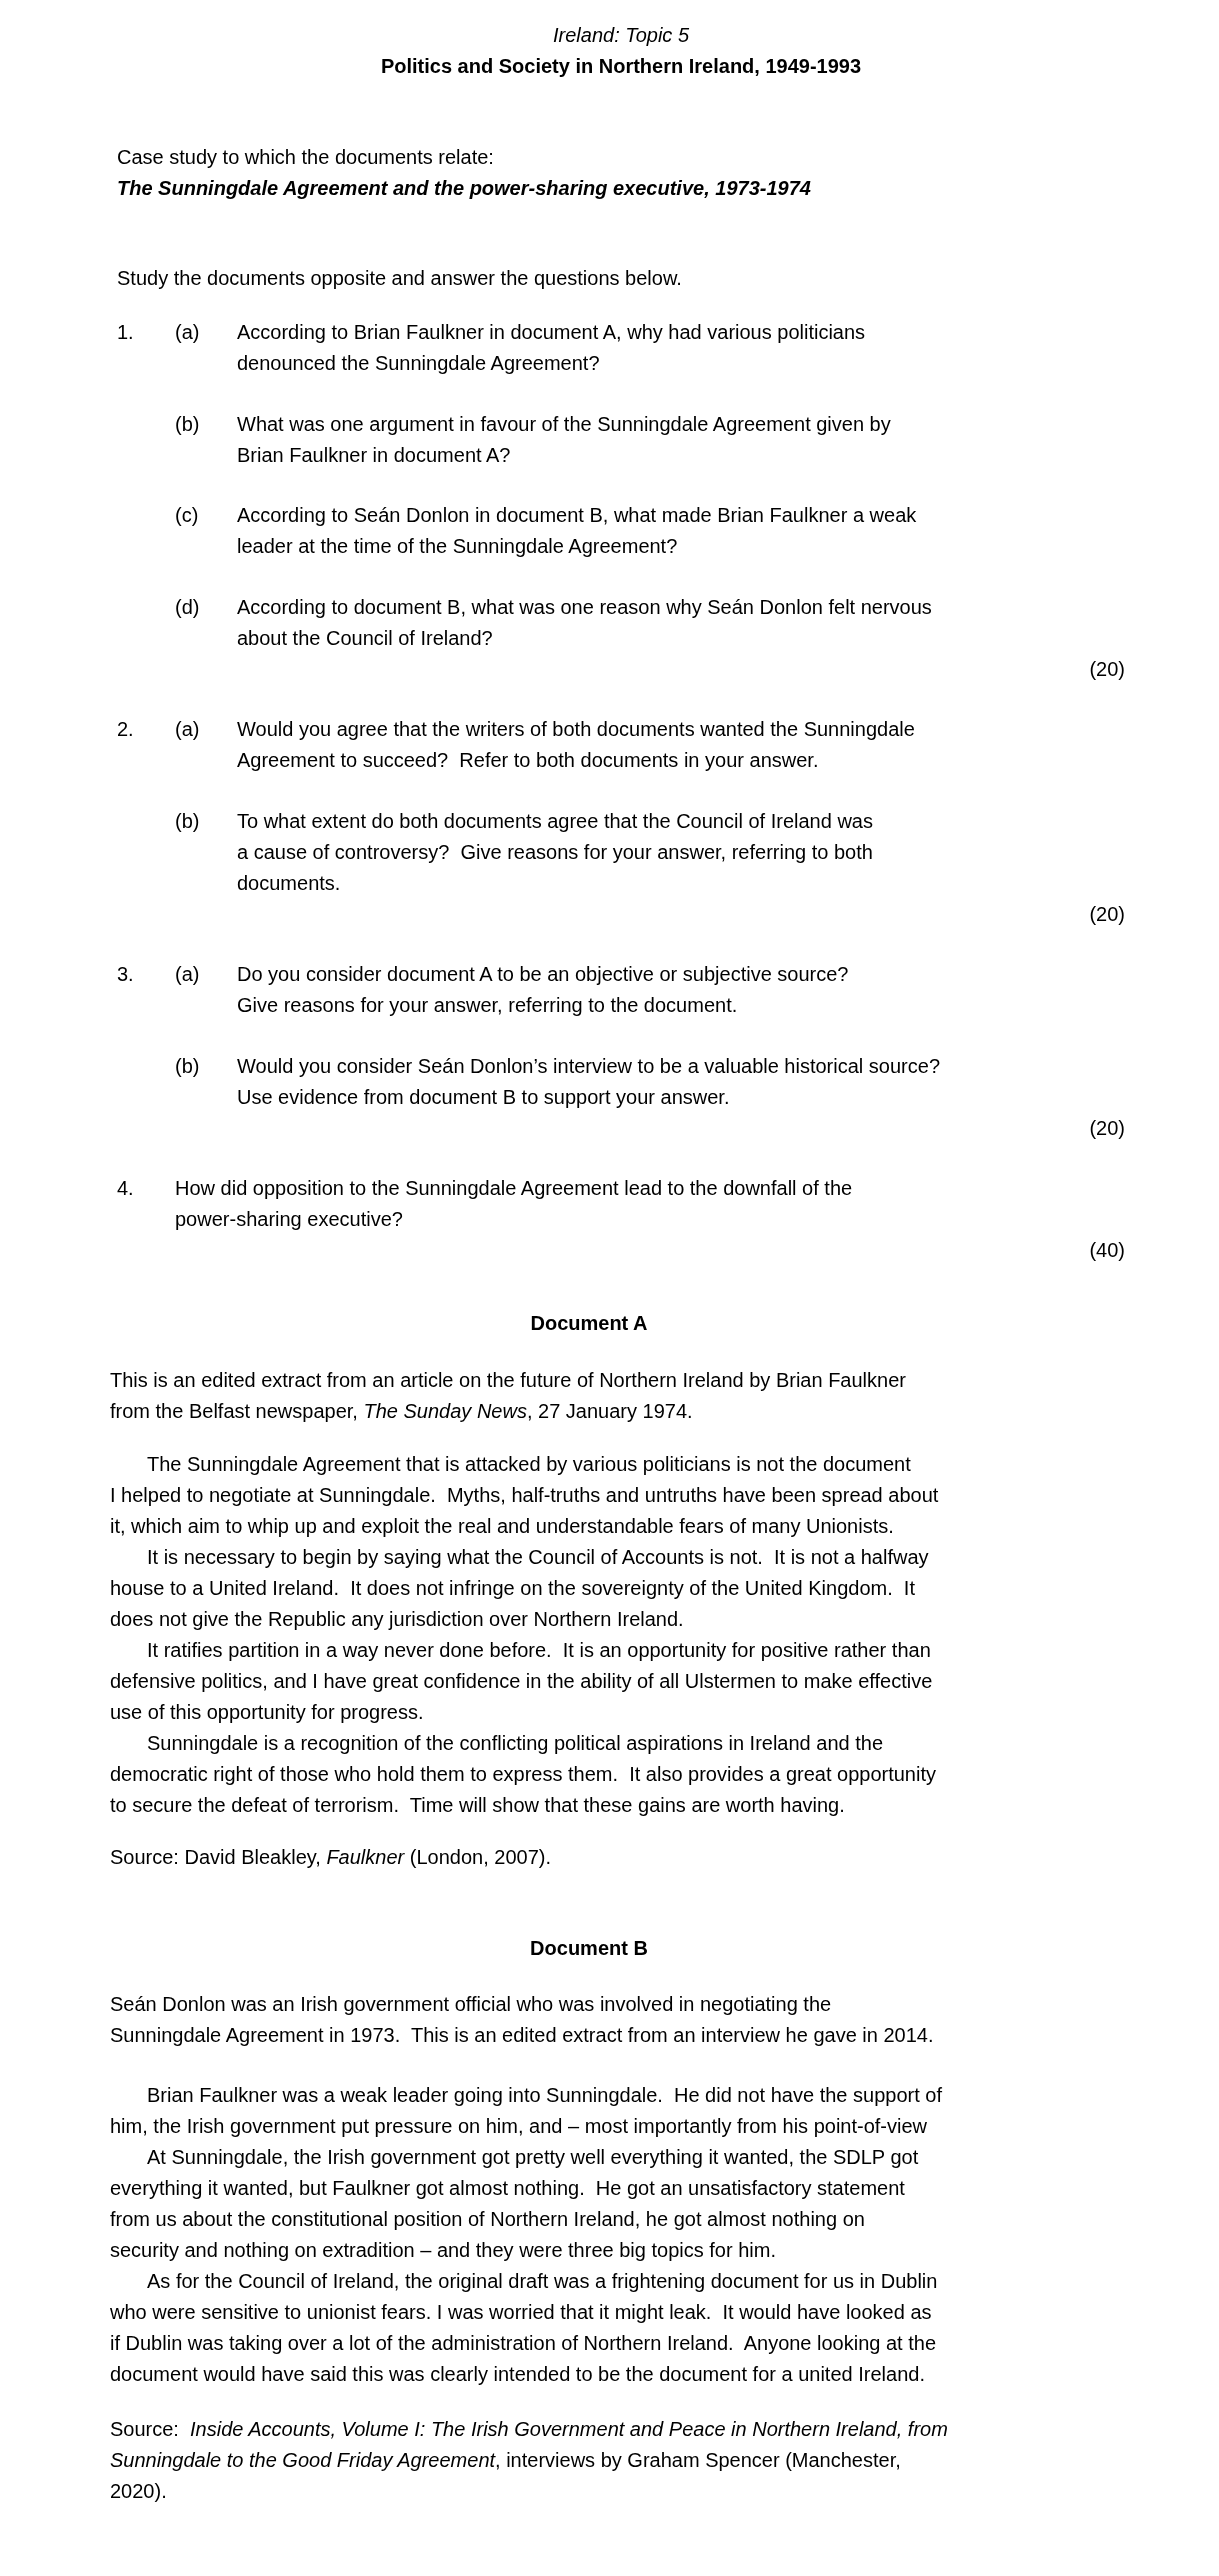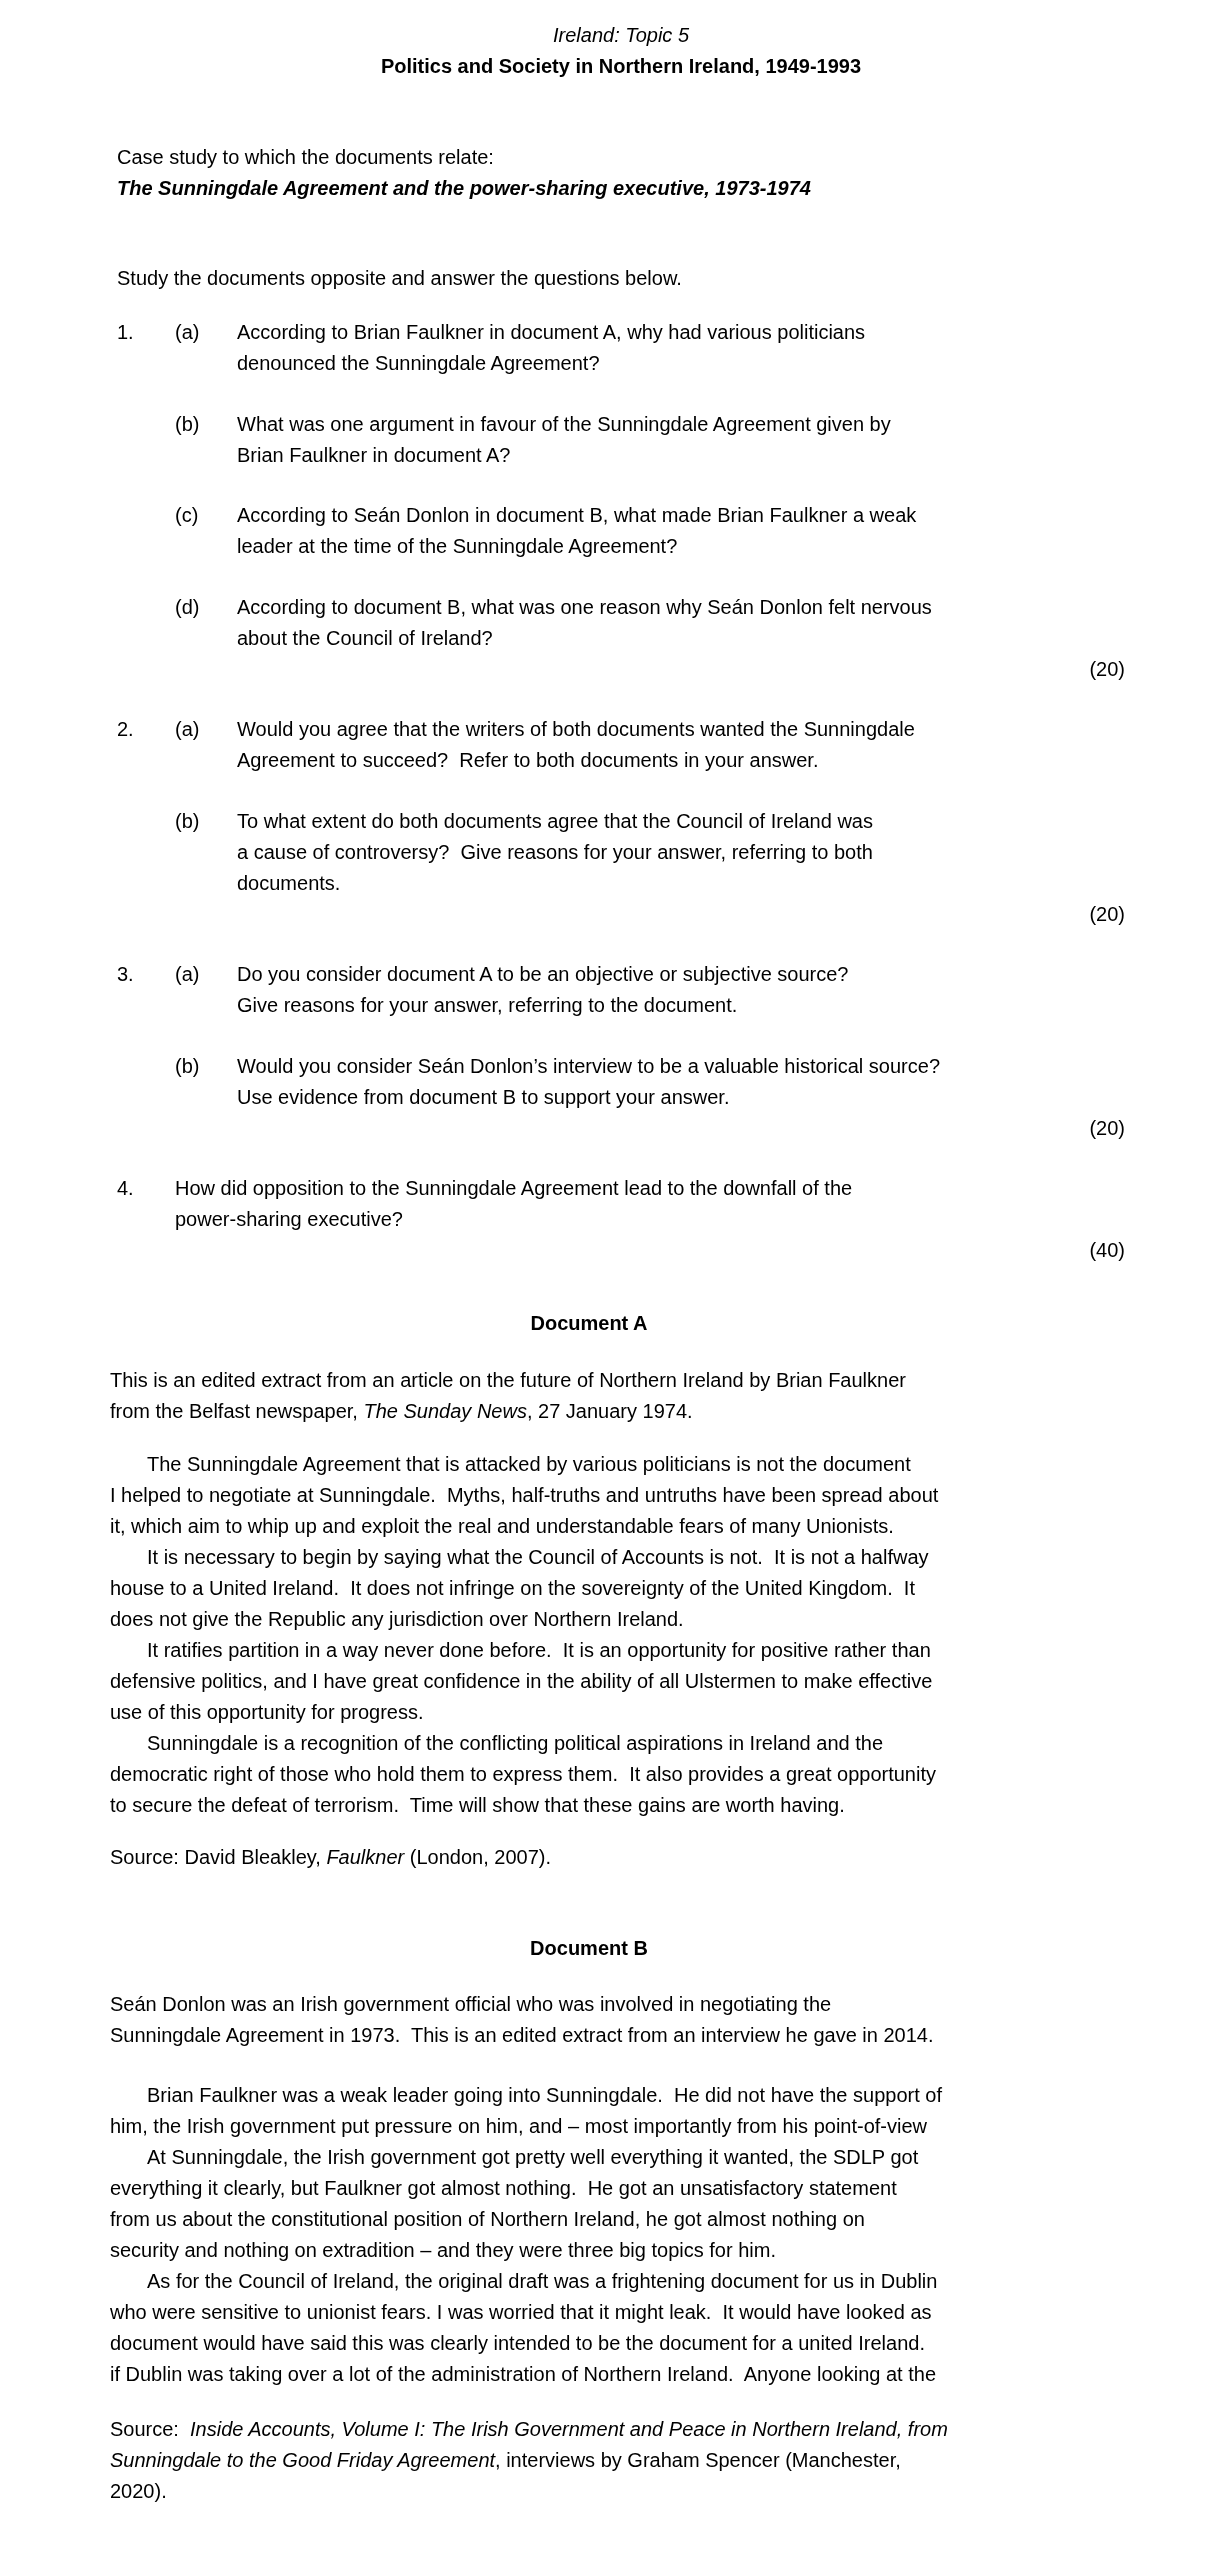--- a/index.html
+++ b/index.html
@@ -168,27 +168,27 @@
 <div class="doc" id="doc-b">
   <div class="doc-heading line">Document B</div>
   <div class="doc-intro">
     <div class="line">Seán Donlon was an Irish government official who was involved in negotiating the</div>
     <div class="line">Sunningdale Agreement in 1973.  This is an edited extract from an interview he gave in 2014.</div>
   </div>
   <div class="doc-body">
     <div class="para-line line first">Brian Faulkner was a weak leader going into Sunningdale.  He did not have the support of</div>
     <div class="para-line line">him, the Irish government put pressure on him, and – most importantly from his point-of-view</div>
     <div class="para-line line first">At Sunningdale, the Irish government got pretty well everything it wanted, the SDLP got</div>
-    <div class="para-line line">everything it clearly, but Faulkner got almost nothing.  He got an unsatisfactory statement</div>
+    <div class="para-line line">everything it wanted, but Faulkner got almost nothing.  He got an unsatisfactory statement</div>
     <div class="para-line line">from us about the constitutional position of Northern Ireland, he got almost nothing on</div>
     <div class="para-line line">security and nothing on extradition – and they were three big topics for him.</div>
     <div class="para-line line first">As for the Council of Ireland, the original draft was a frightening document for us in Dublin</div>
     <div class="para-line line">who were sensitive to unionist fears. I was worried that it might leak.  It would have looked as</div>
+    <div class="para-line line">if Dublin was taking over a lot of the administration of Northern Ireland.  Anyone looking at the</div>
     <div class="para-line line">document would have said this was clearly intended to be the document for a united Ireland.</div>
-    <div class="para-line line">if Dublin was taking over a lot of the administration of Northern Ireland.  Anyone looking at the</div>
   </div>
   <div class="doc-source">
     <div class="line"><span>Source:  </span><span class="italic">Inside Accounts, Volume I: The Irish Government and Peace in Northern Ireland, from</span></div>
     <div class="line"><span class="italic">Sunningdale to the Good Friday Agreement</span><span>, interviews by Graham Spencer (Manchester,</span></div>
     <div class="line">2020).</div>
   </div>
 </div>
 
 
 </body></html>

